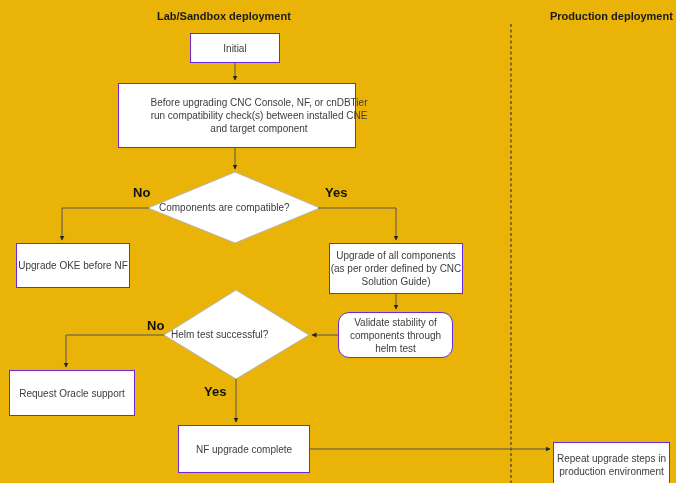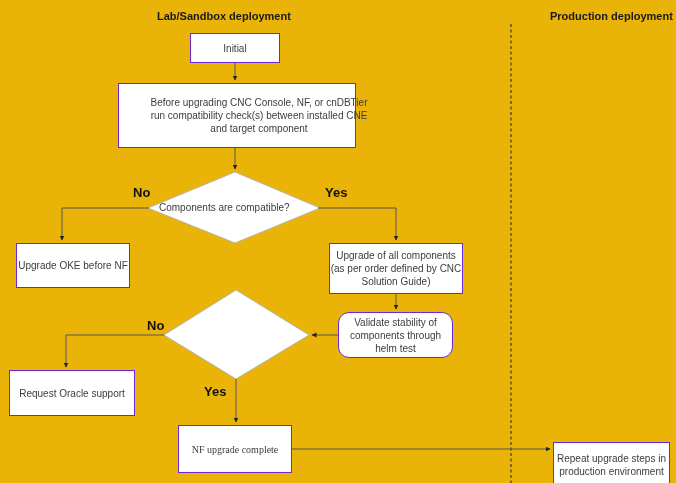--- a/index.html
+++ b/index.html
@@ -69,25 +69,26 @@
   <div class="node" style="left:329px;top:243px;width:134px;height:51px;">Upgrade of all components
 (as per order defined by CNC
 Solution Guide)</div>
 
   <div class="node" style="left:338px;top:312px;width:115px;height:46px;border-radius:11px;">Validate stability of
 components through
 helm test</div>
 
   <div class="node" style="left:9px;top:370px;width:126px;height:46px;">Request Oracle support</div>
 
-  <div class="node" style="left:178px;top:425px;width:114px;height:48px;font-family:Liberation Serif, serif;">NF upgrade complete</div>
+  <div class="node" style="left:178px;top:425px;width:132px;height:48px;">NF upgrade complete</div>
 
   <div class="node" style="left:553px;top:425px;width:117px;height:46px;margin-top:17px;">Repeat upgrade steps in
 production environment</div>
 
   <div class="dtext" style="left:159px;top:202px;width:150px;">Components are compatible?</div>
+  <div class="dtext" style="left:171px;top:329px;width:130px;">Helm test successful?</div>
 
   <div class="elabel" style="left:133px;top:188px;">No</div>
   <div class="elabel" style="left:325px;top:188px;">Yes</div>
   <div class="elabel" style="left:147px;top:321px;">No</div>
   <div class="elabel" style="left:204px;top:387px;">Yes</div>
 
 </div>
 
 </body></html>

